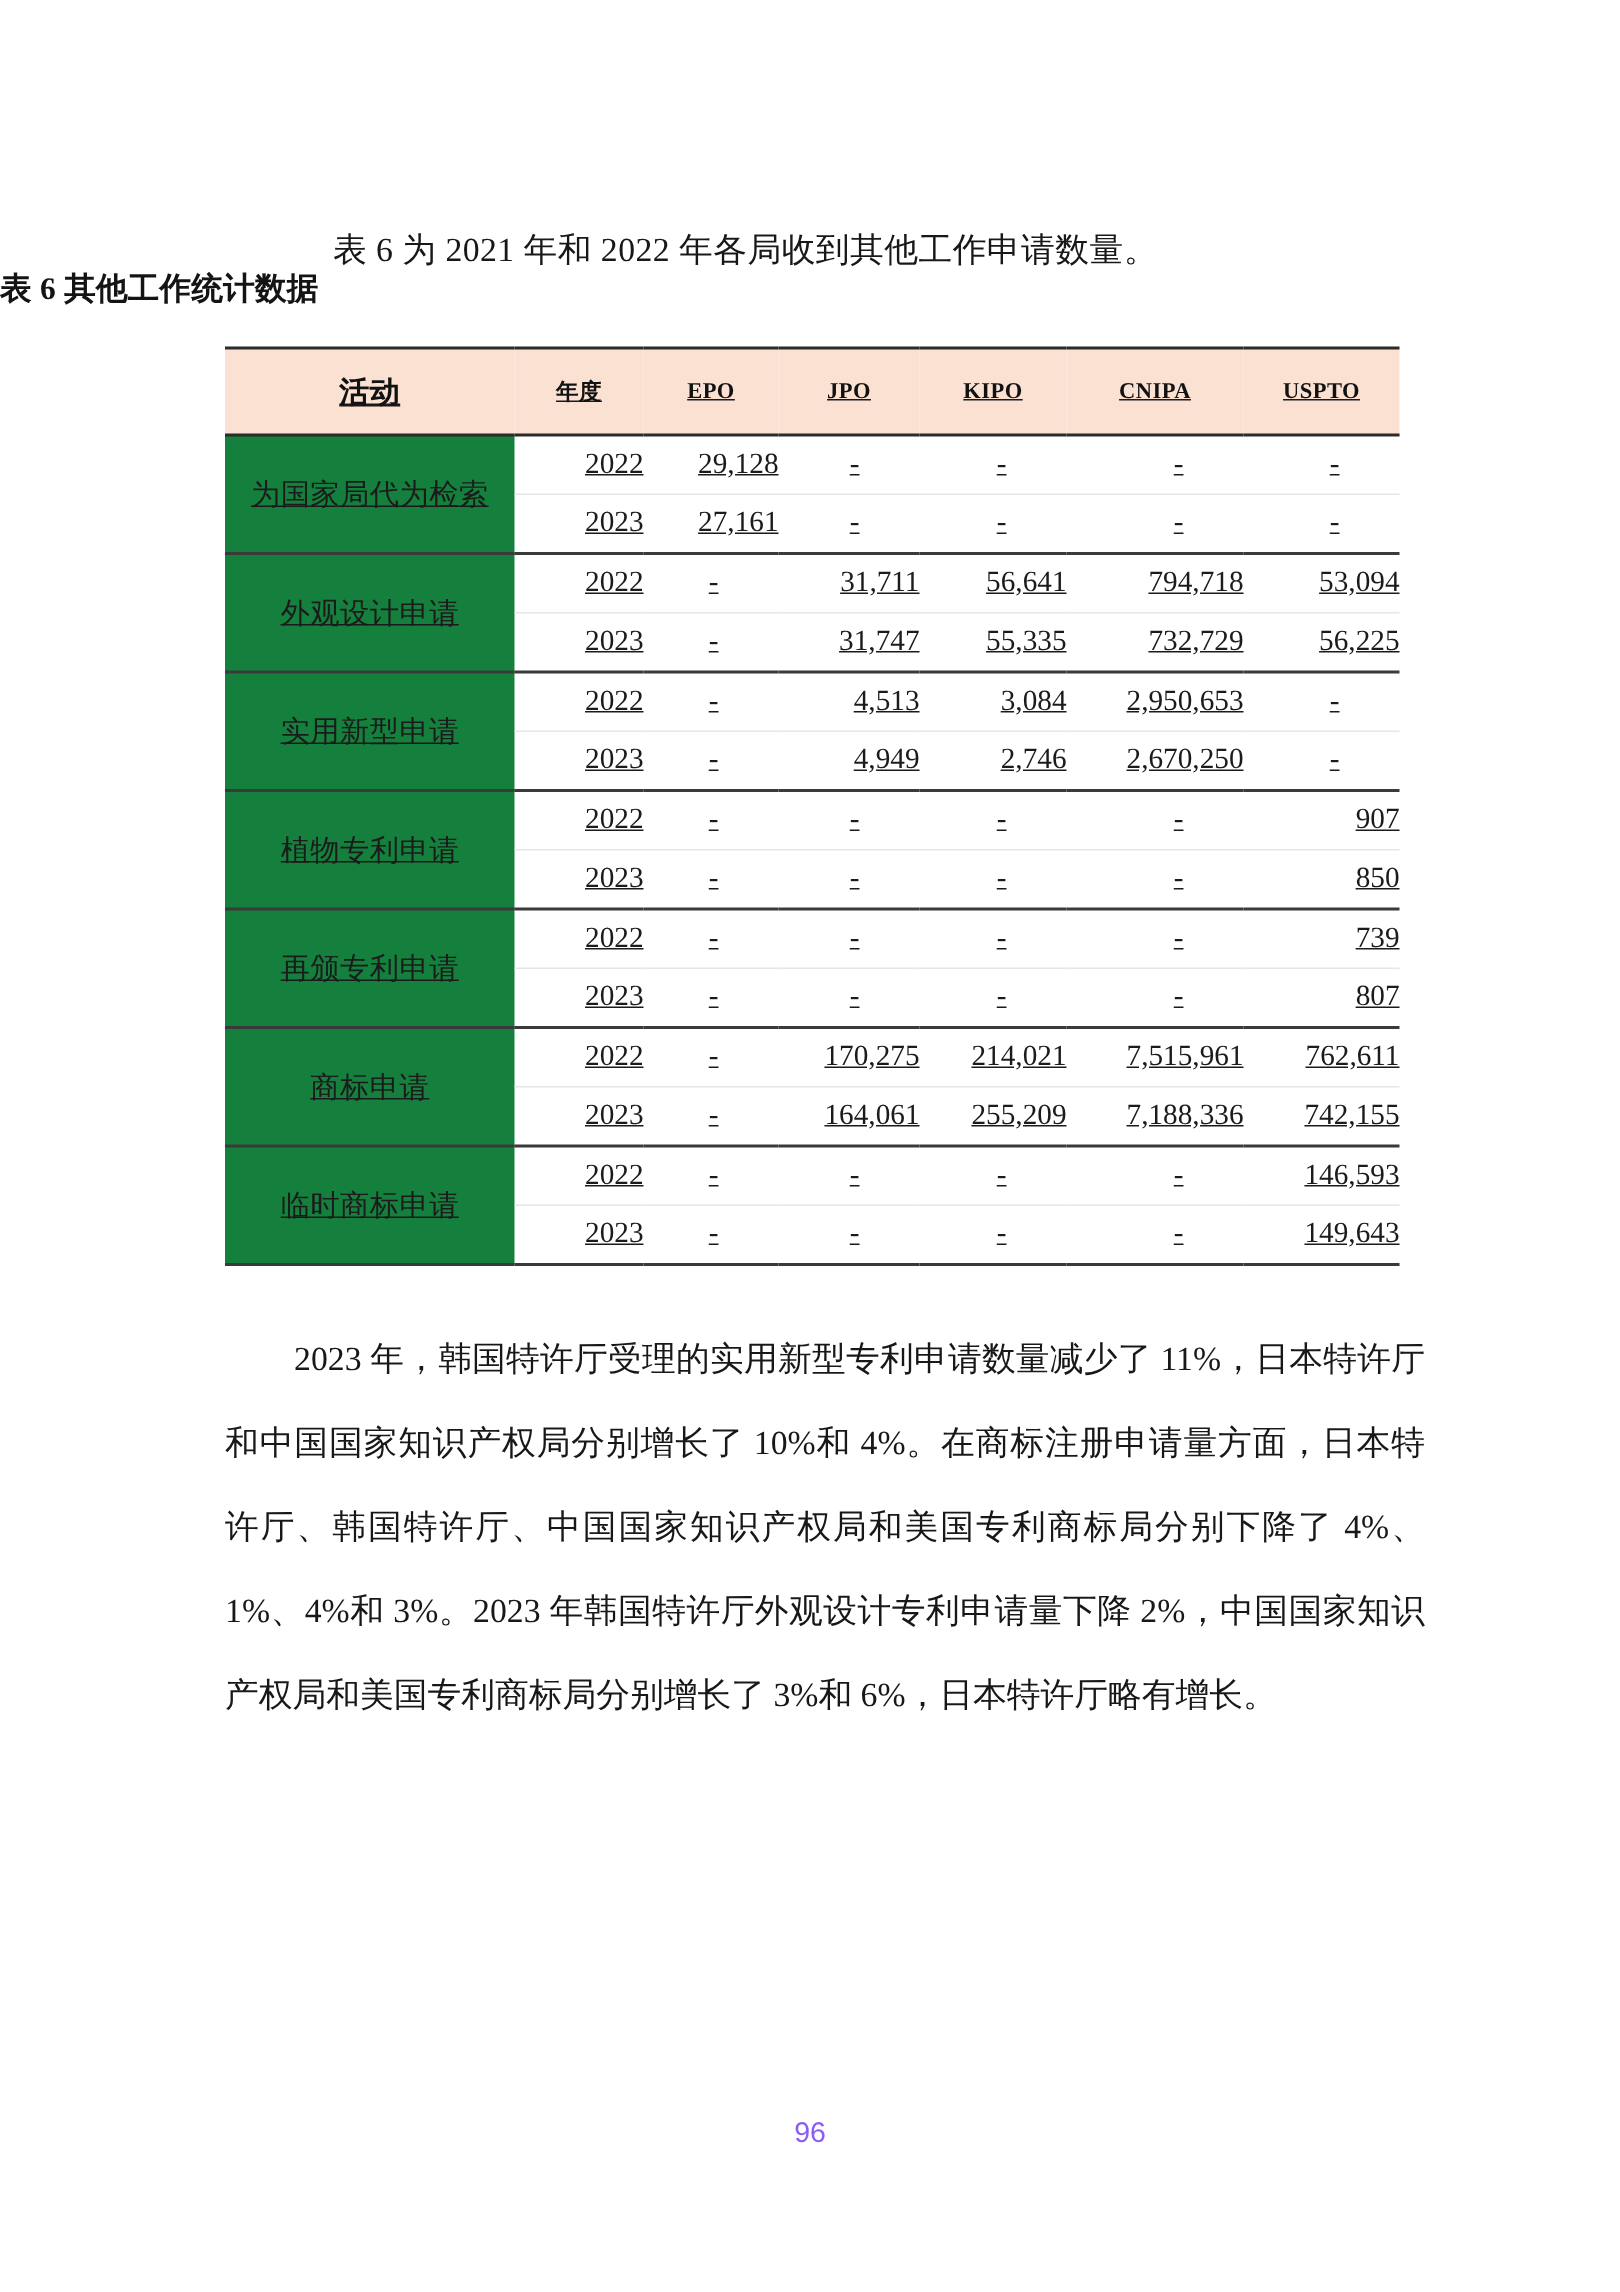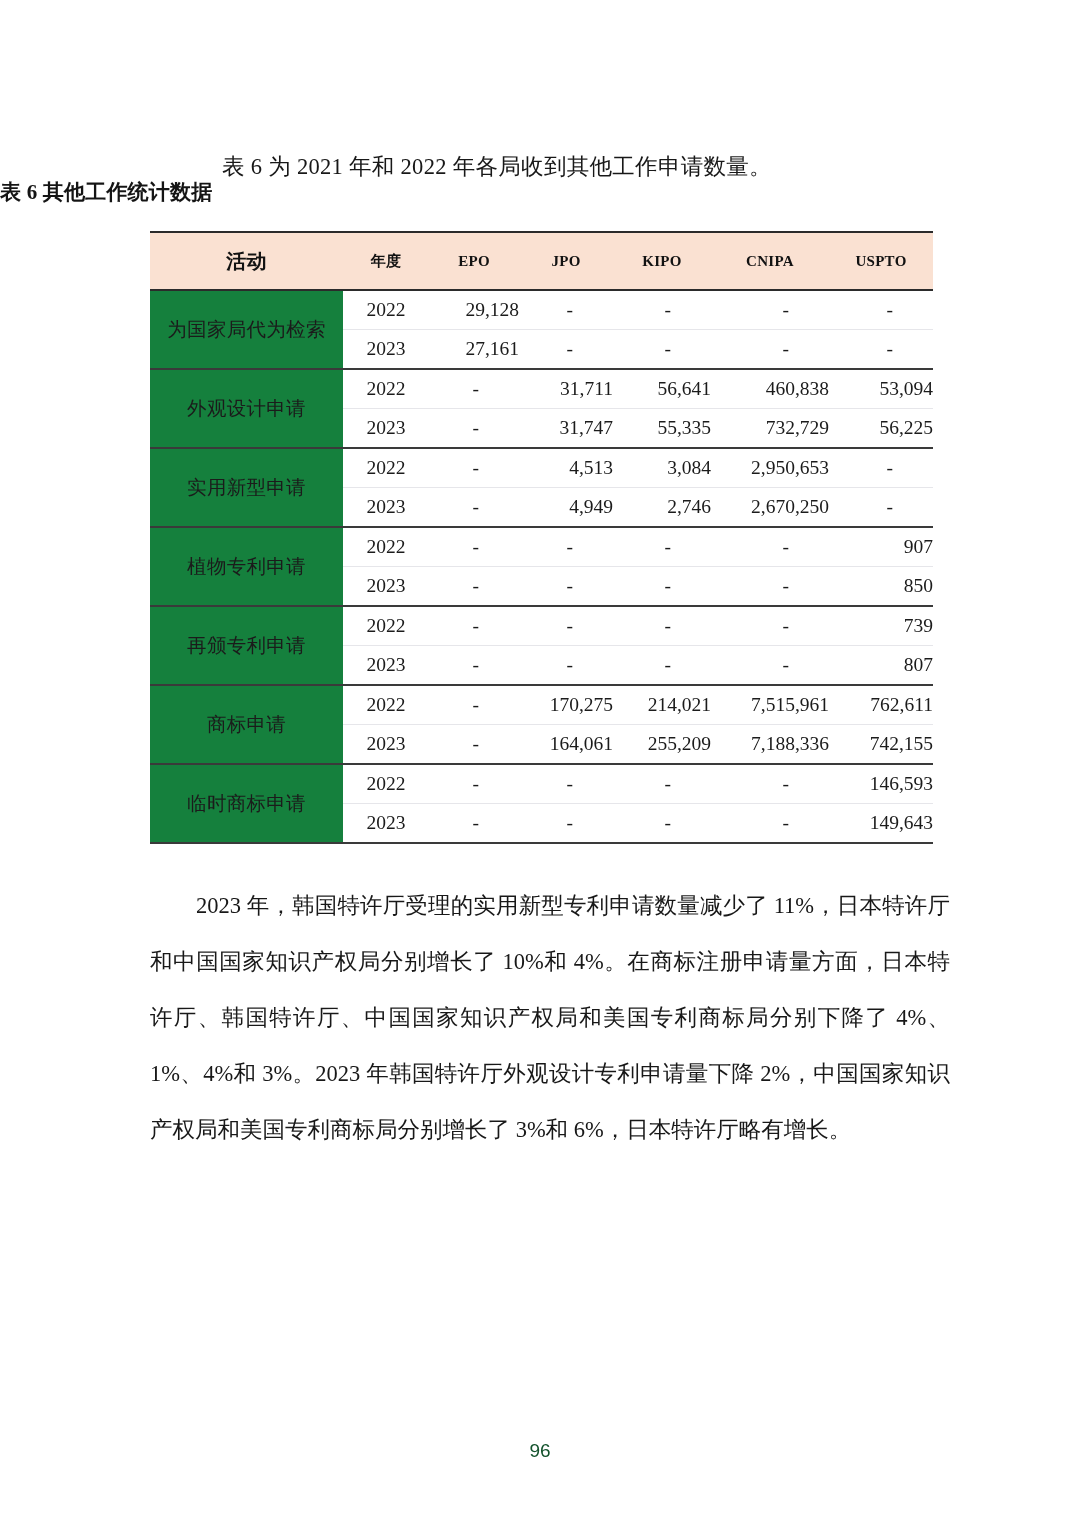--- a/index.html
+++ b/index.html
@@ -54,20 +54,21 @@
   .table-wrap {
     position: absolute;
     left: 150px;
     top: 231px;
     width: 783px;
   }
   table.stats {
     border-collapse: collapse;
     width: 783px;
     table-layout: fixed;
+    text-decoration: underline;
   }
   table.stats col.c-act    { width: 193px; }
   table.stats col.c-year   { width: 86px; }
   table.stats col.c-epo    { width: 90px; }
   table.stats col.c-jpo    { width: 94px; }
   table.stats col.c-kipo   { width: 98px; }
   table.stats col.c-cnipa  { width: 118px; }
   table.stats col.c-uspto  { width: 104px; }
 
   table.stats thead th {
@@ -94,21 +95,21 @@
   td.act-cell {
     background: #15803d;
     text-align: center;
     font-size: 20px;
     color: #141414;
     border-bottom: 2px solid #3a3a3a;
     letter-spacing: 0.3px;
   }
 
   td.year-cell {
-    text-align: center;
+    text-align: right;
     padding-right: 6px;
   }
   td.num {
     text-align: right;
     padding-right: 28px;
   }
   td.num.dash {
     padding-right: 40px;
   }
 
@@ -131,23 +132,22 @@
   .body-para .indent { display: inline-block; width: 46px; }
 
   
   .page-number {
     position: absolute;
     left: 0;
     top: 1412px;
     width: 1080px;
     text-align: center;
     font-size: 19px;
-    color: #14532d;
+    color: #8b5cf6;
     font-family: "Liberation Sans", sans-serif;
-    margin-top: 28px;
   }
 </style>
 </head>
 <body>
 
 <div class="page">
 
   <p class="intro">表 6 为 2021 年和 2022 年各局收到其他工作申请数量。</p>
 
   <div class="table-caption">表 6 其他工作统计数据</div>
@@ -193,21 +193,21 @@
           <td class="data num dash">-</td>
           <td class="data num dash">-</td>
         </tr>
 
         <tr class="sub-first">
           <td class="act-cell" rowspan="2">外观设计申请</td>
           <td class="data year-cell">2022</td>
           <td class="data num dash">-</td>
           <td class="data num">31,711</td>
           <td class="data num">56,641</td>
-          <td class="data num">460,838</td>
+          <td class="data num">794,718</td>
           <td class="data num">53,094</td>
         </tr>
         <tr class="sub-last grp-last">
           <td class="data year-cell">2023</td>
           <td class="data num dash">-</td>
           <td class="data num">31,747</td>
           <td class="data num">55,335</td>
           <td class="data num">732,729</td>
           <td class="data num">56,225</td>
         </tr>

